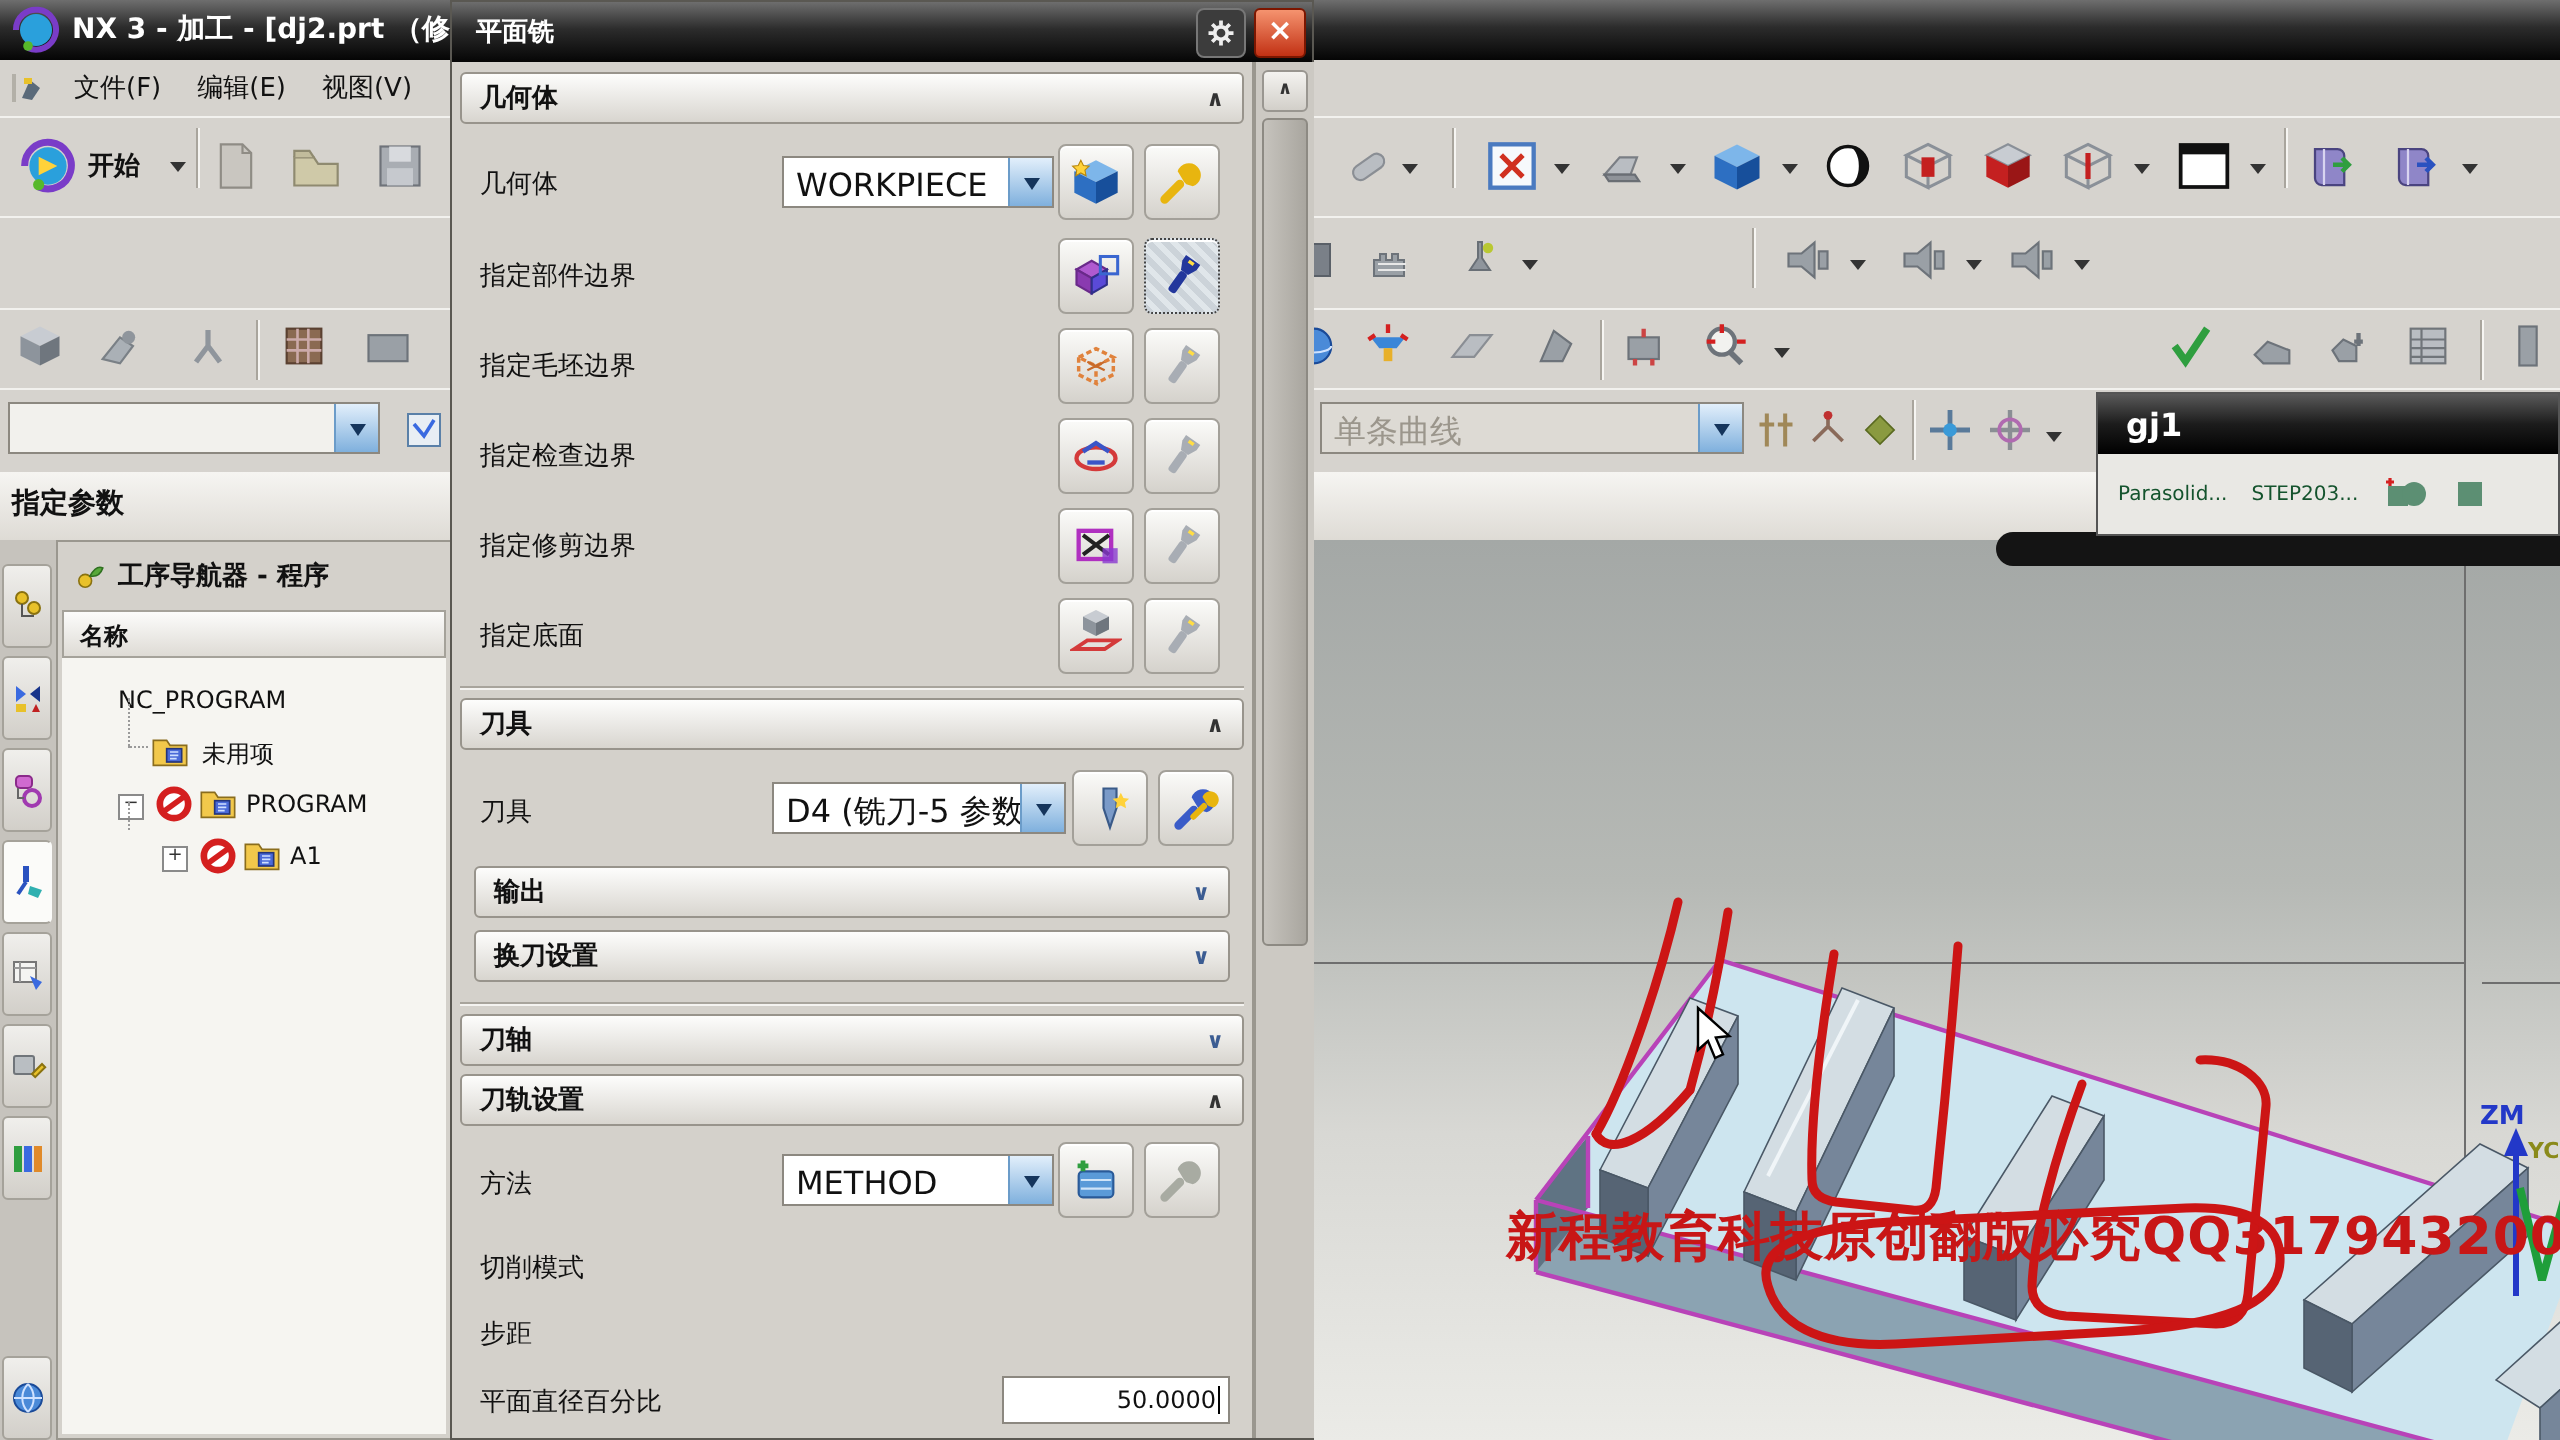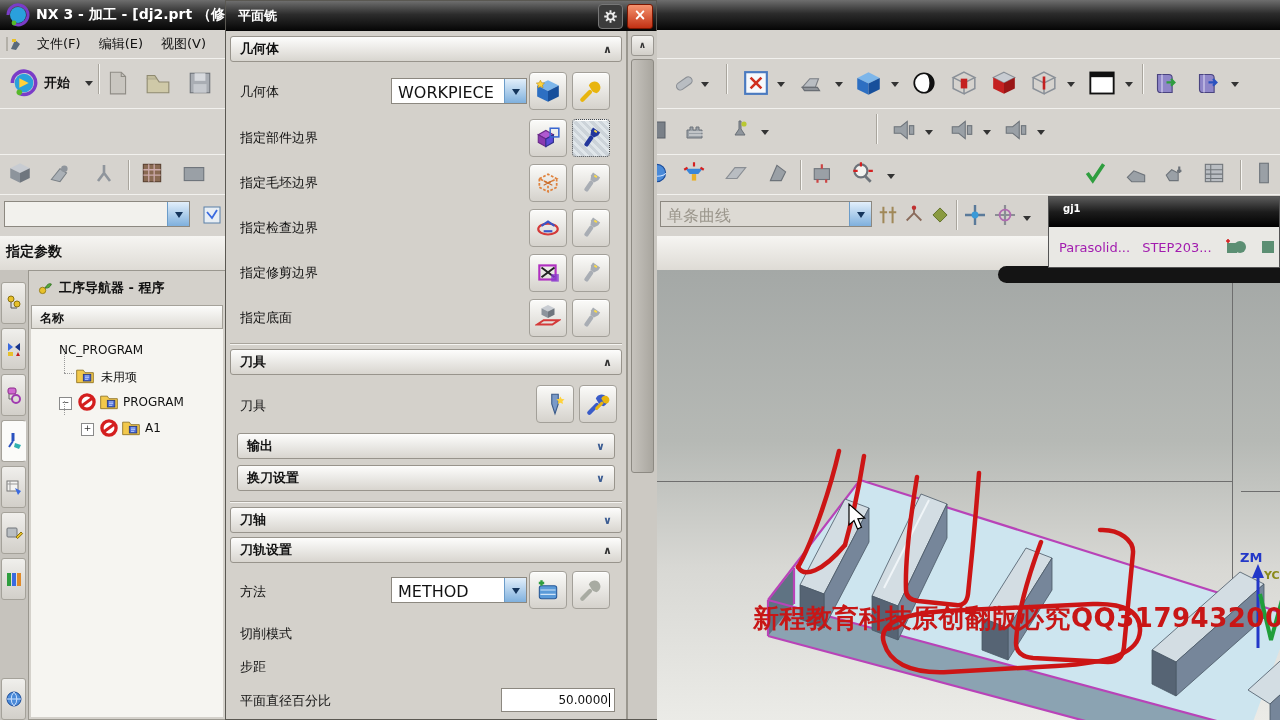--- a/index.html
+++ b/index.html
@@ -69,23 +69,23 @@
   .dot-h{position:absolute;border-top:1px dotted #9a9a9a}
   
   .viewport{left:657px;top:270px;width:623px;height:450px;z-index:1;overflow:hidden;
             background:linear-gradient(180deg,#a4a8a6 0%,#b6b9b5 38%,#d8d8d4 66%,#ebebe7 100%)}
   .vline{position:absolute;background:#6e6e6e}
   .wm{position:absolute;left:96px;top:331px;font-size:26px;font-weight:bold;color:#c81616;white-space:nowrap;letter-spacing:0.5px;z-index:3}
   .strip{left:998px;top:266px;width:282px;height:17px;background:#141414;border-radius:9px 0 0 9px;z-index:45}
   
   .gj1{left:1048px;top:196px;width:232px;height:72px;z-index:60;border:1px solid #555;box-sizing:border-box}
   .gj1 .tbar{position:absolute;left:0;top:0;width:230px;height:30px;background:linear-gradient(#5a5a5a,#1c1c1c 50%,#000)}
-  .gj1 .tbar span{position:absolute;left:14px;top:6px;color:#fff;font-weight:bold;font-size:10px}
+  .gj1 .tbar span{position:absolute;left:14px;top:6px;color:#fff;font-weight:bold;font-size:16px}
   .gj1 .bodyw{position:absolute;left:0;top:30px;width:230px;height:40px;background:#e9e8e4;display:flex;align-items:center;gap:12px;padding-left:10px;box-sizing:border-box}
-  .gj1 .gtxt{color:#a21caf;font-size:13px;white-space:nowrap}
+  .gj1 .gtxt{color:#14532d;font-size:10px;white-space:nowrap}
   svg{display:block}
 </style>
 </head>
 <body>
 
 <svg width="0" height="0" style="position:absolute">
 <defs>
   <symbol id="s-flash" viewBox="0 0 24 24">
         <g transform="rotate(35 12 12)">
           <path d="M8 3 h8 v3 l-2 4 h-4 l-2-4z" fill="currentColor"></path>
@@ -744,20 +744,24 @@
           <use href="#s-flash"></use>
         </svg>
     </span>
     <div class="groove" style="top:312px"></div>
 
     <div class="sec" style="top:318px">
       <span>刀具</span>
       <span class="chev">∧</span>
     </div>
     <span class="lbl" style="left:14px;top:366px">刀具</span>
+    <div class="combo" style="left:160px;top:360px;width:147px">
+      <span class="cv">D4 (铣刀-5 参数</span>
+        <span class="ca"></span>
+    </div>
     <span class="ib" style="left:310px;top:354px">
       <svg width="26" height="26" viewBox="0 0 24 24">
           <path d="M9 3 h6 v9 l-3 9 -3-9z" fill="#7a9ac8" stroke="#3a5a88"></path>
           <path d="M17 5 l1.2 2.4 2.6 .3 -1.9 1.8 .5 2.6 -2.4-1.3 -2.3 1.3 .4-2.6 -1.9-1.8 2.6-.3z" fill="#ffd23a"></path>
         </svg>
     </span>
     <span class="ib" style="left:353px;top:354px">
       <svg width="26" height="26" viewBox="0 0 24 24" style="color:#3a5cc8">
           <use href="#s-wrench"></use>
           <g style="color:#e8b50f" transform="translate(8 2) scale(0.7)">

